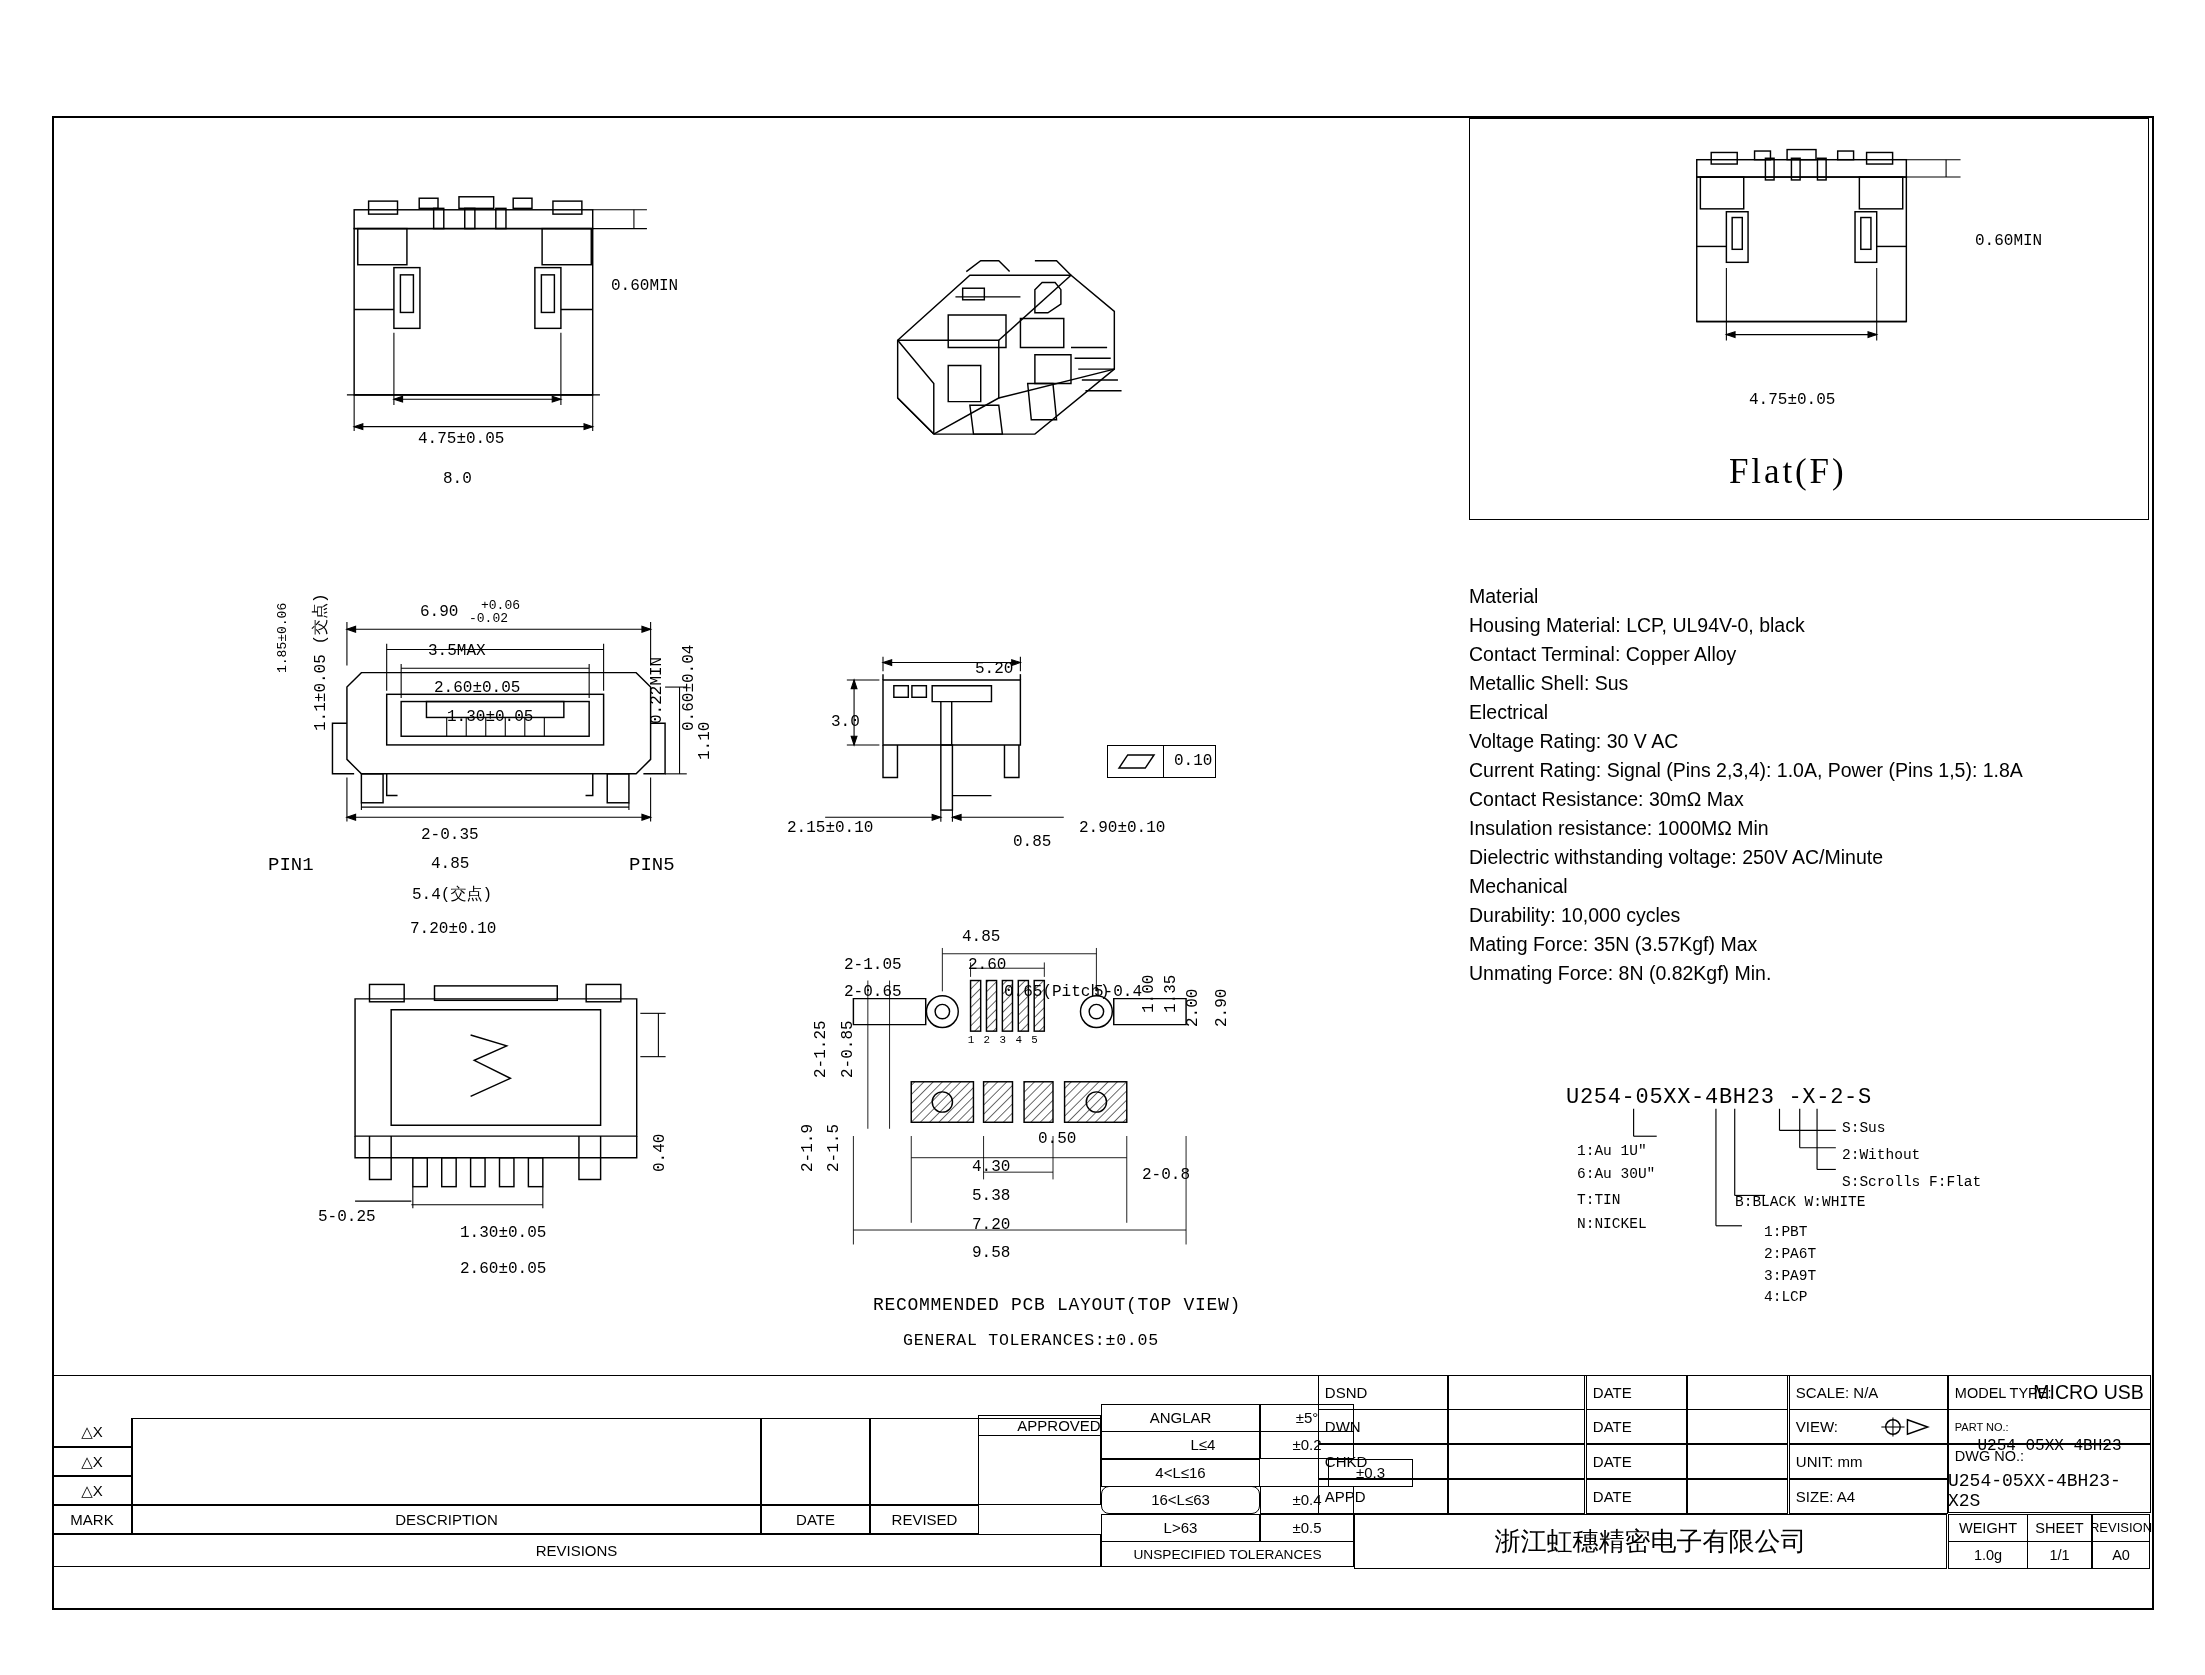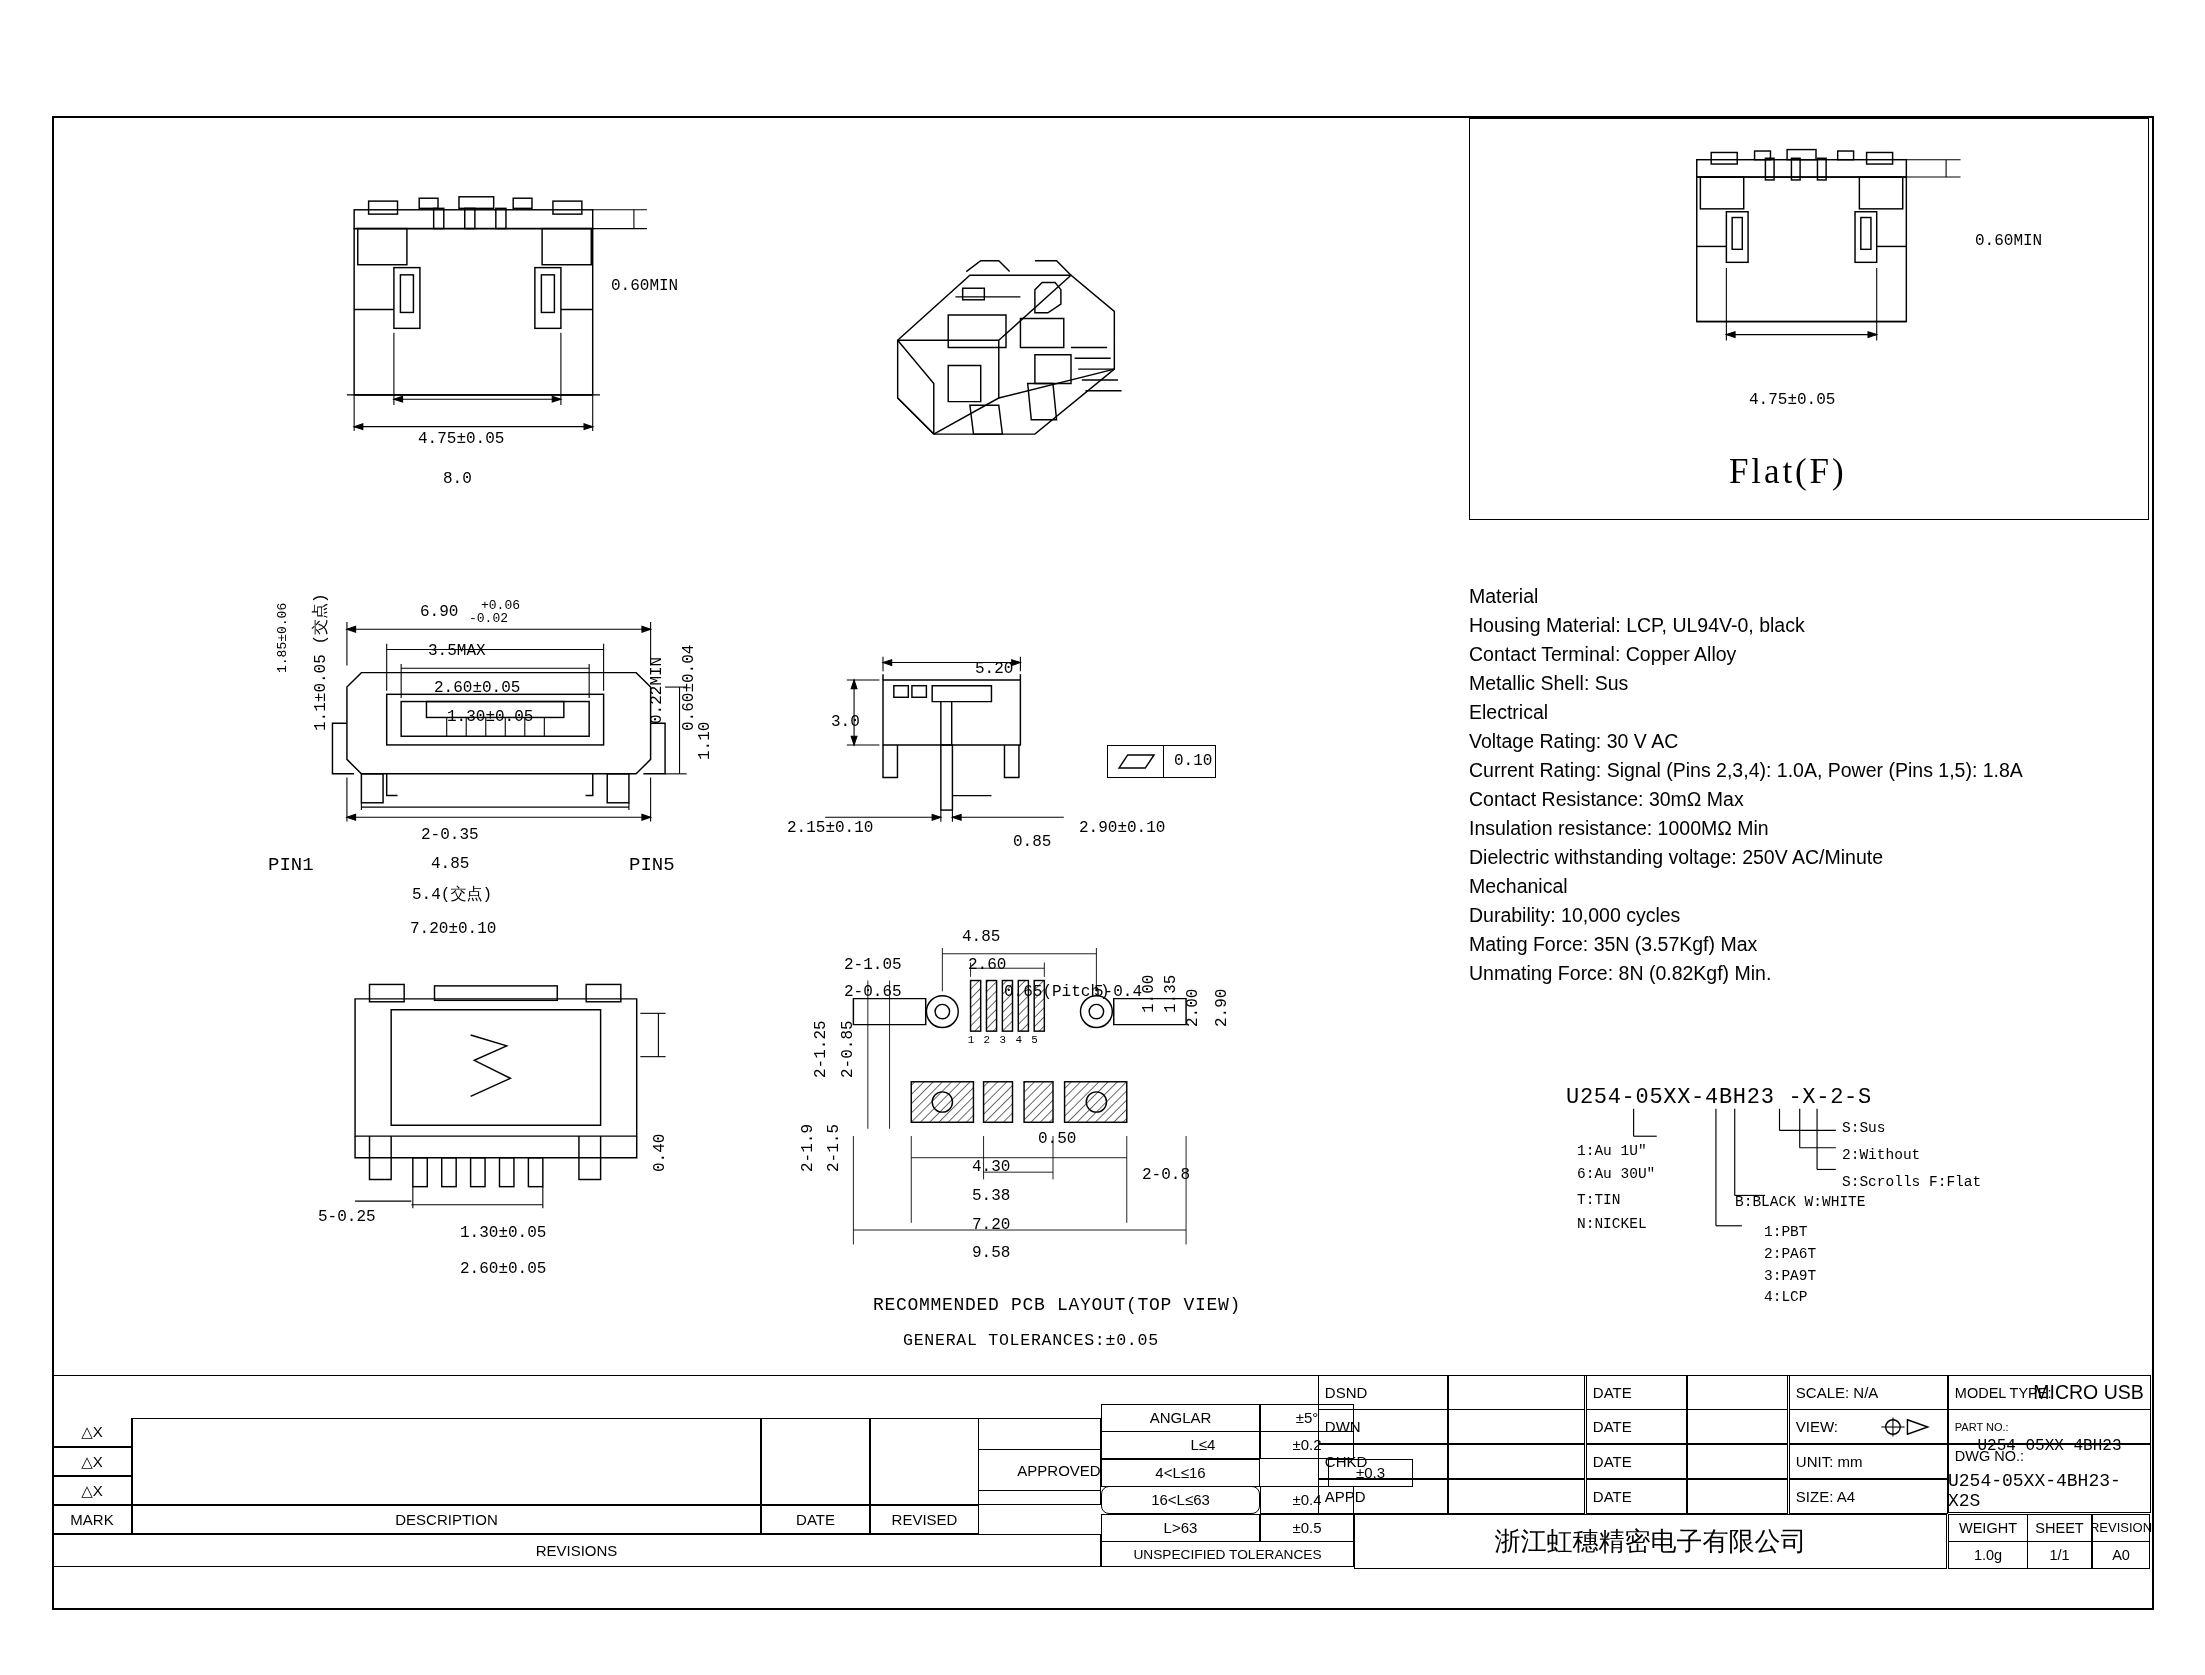--- a/index.html
+++ b/index.html
@@ -434,21 +434,21 @@
   <div class="tblcell ctr" style="left:52px;top:1418px;width:80px;height:29px;border-top:none;">△X</div>
   <div class="tblcell ctr" style="left:52px;top:1447px;width:80px;height:29px;">△X</div>
   <div class="tblcell ctr" style="left:52px;top:1476px;width:80px;height:29px;">△X</div>
   <div class="tblcell ctr" style="left:52px;top:1505px;width:80px;height:29px;">MARK</div>
   <div class="tblcell ctr" style="left:132px;top:1505px;width:629px;height:29px;">DESCRIPTION</div>
   <div class="tblcell" style="left:132px;top:1418px;width:629px;height:87px;"></div>
   <div class="tblcell ctr" style="left:761px;top:1505px;width:109px;height:29px;">DATE</div>
   <div class="tblcell" style="left:761px;top:1418px;width:109px;height:87px;"></div>
   <div class="tblcell ctr" style="left:870px;top:1505px;width:109px;height:29px;">REVISED</div>
   <div class="tblcell" style="left:870px;top:1418px;width:109px;height:87px;"></div>
-  <div class="tblcell ctr" style="left:978px;top:1449px;width:123px;height:42px;padding-left:39px;">APPROVED</div>
+  <div class="tblcell ctr" style="left:978px;top:1415px;width:123px;height:21px;padding-left:39px;">APPROVED</div>
   <div class="tblcell" style="left:978px;top:1418px;width:123px;height:87px;"></div>
   <div class="tblcell ctr" style="left:52px;top:1534px;width:1049px;height:33px;">REVISIONS</div>
 
   <div class="tblcell ctr" style="left:1101px;top:1404px;width:159px;height:27.5px;">ANGLAR</div>
   <div class="tblcell ctr" style="left:1260px;top:1404px;width:94px;height:27.5px;">±5°</div>
   <div class="tblcell ctr" style="left:1101px;top:1431px;width:159px;height:27.5px;padding-left:45px;">L≤4</div>
   <div class="tblcell ctr" style="left:1260px;top:1431px;width:94px;height:27.5px;">±0.2</div>
   <div class="tblcell ctr" style="left:1101px;top:1459px;width:159px;height:27.5px;">4&lt;L≤16</div>
   <div class="tblcell ctr" style="left:1328px;top:1459px;width:85px;height:27.5px;">±0.3</div>
   <div class="tblcell ctr" style="left:1101px;top:1486px;width:159px;height:27.5px;border-radius:8px;">16&lt;L≤63</div>

